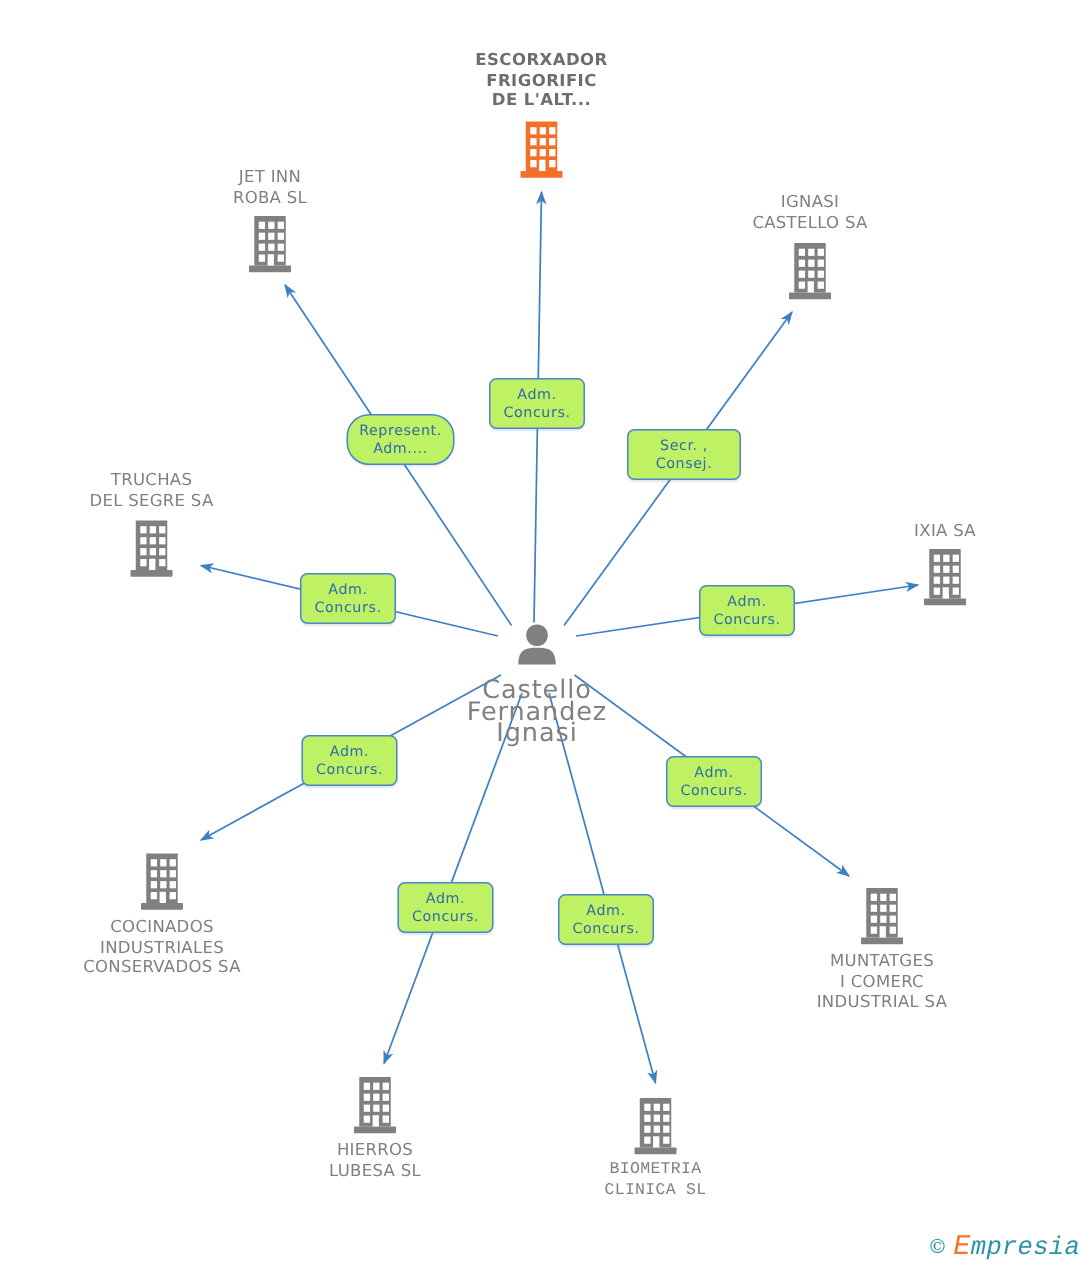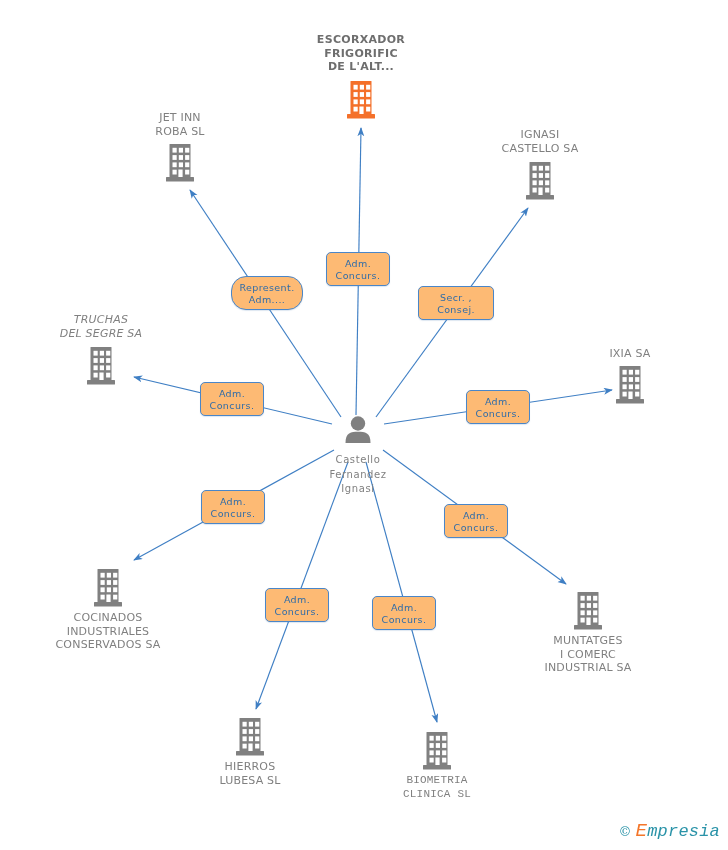--- a/index.html
+++ b/index.html
@@ -18,28 +18,28 @@
     text-align:center;
     color:#808080;
     font-family:"DejaVu Sans", sans-serif;
     font-size:11px;
     line-height:13.5px;
     letter-spacing:0.2px;
     white-space:pre-line;
     pointer-events:none;
   }
   .node-label.root{ color:#6e6e6e; font-weight:bold; letter-spacing:0.3px;}
-  .node-label.center{ font-size:10px; line-height:14.5px; letter-spacing:0.6px;}
+  .node-label.center{ font-size:17px; line-height:14.5px; letter-spacing:0.6px;}
 
   .edge-label{
     position:absolute;
     box-sizing:border-box;
     border:1px solid #4a86c8;
     border-radius:5px;
-    background:#fdba74;
+    background:#bef264;
     color:#2f6ca8;
     font-family:"DejaVu Sans", sans-serif;
     font-size:9.5px;
     line-height:12px;
     letter-spacing:0.4px;
     text-align:center;
     padding-top:5px;
     white-space:pre-line;
     box-shadow:0 1px 1px rgba(70,120,180,.18);
   }
@@ -233,21 +233,21 @@
 </svg>
 
 <div id="labels-layer">
     <div class="node-label root" style="width: 170px; left: 276px; top: 33px;">ESCORXADOR
 FRIGORIFIC
 DE L'ALT...</div>
     <div class="node-label" style="width: 150px; left: 105px; top: 111px;">JET INN
 ROBA  SL</div>
     <div class="node-label" style="width: 150px; left: 465px; top: 128px;">IGNASI
 CASTELLO SA</div>
-    <div class="node-label" style="width: 150px; left: 26px; top: 313px; font-style: italic;">TRUCHAS
+    <div class="node-label" style="width: 150px; left: 26px; top: 313px;">TRUCHAS
 DEL SEGRE SA</div>
     <div class="node-label" style="width: 120px; left: 570px; top: 347px;">IXIA SA</div>
     <div class="node-label" style="width: 180px; left: 18px; top: 611px;">COCINADOS
 INDUSTRIALES
 CONSERVADOS SA</div>
     <div class="node-label" style="width: 170px; left: 503px; top: 634px;">MUNTATGES
 I COMERC
 INDUSTRIAL SA</div>
     <div class="node-label" style="width: 150px; left: 175px; top: 760px;">HIERROS
 LUBESA SL</div>

